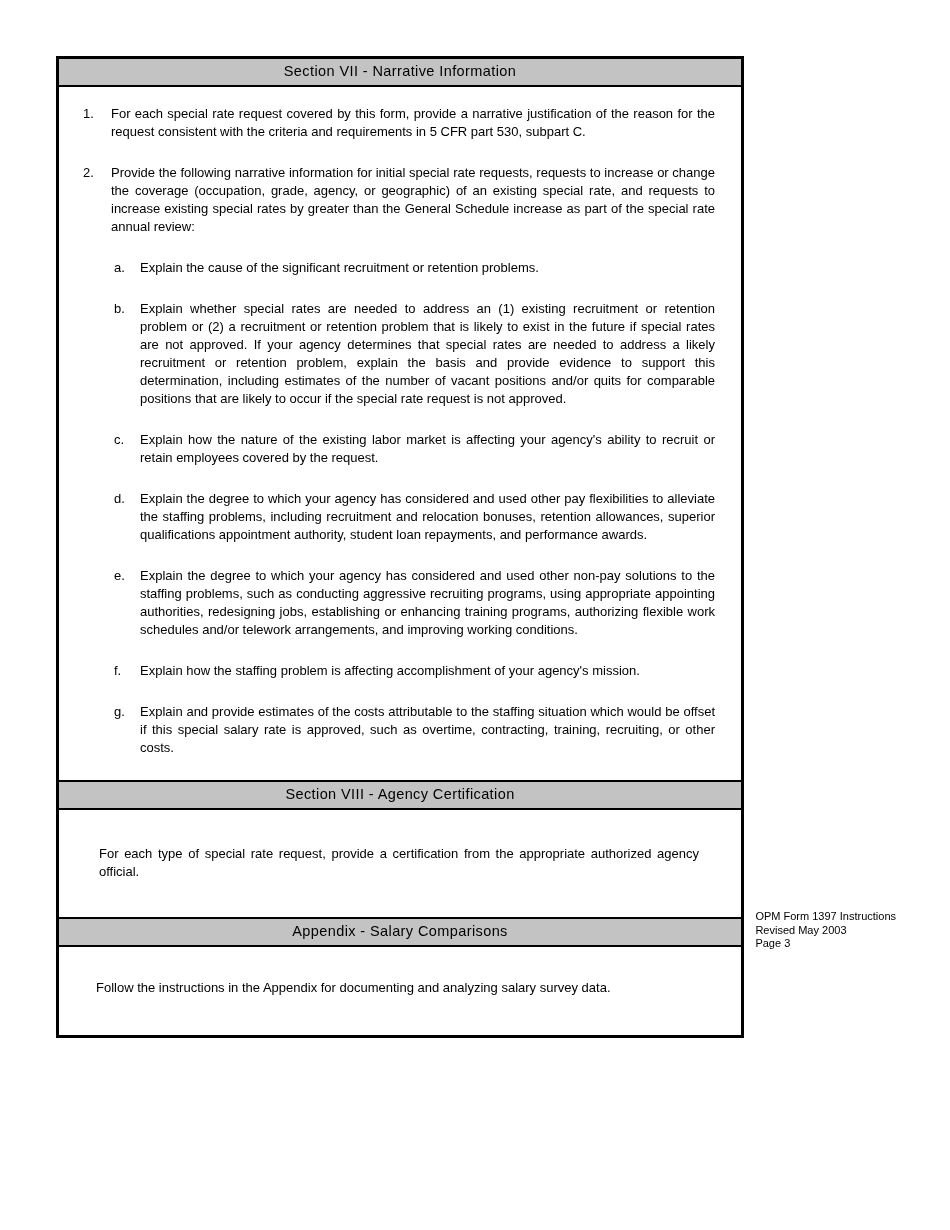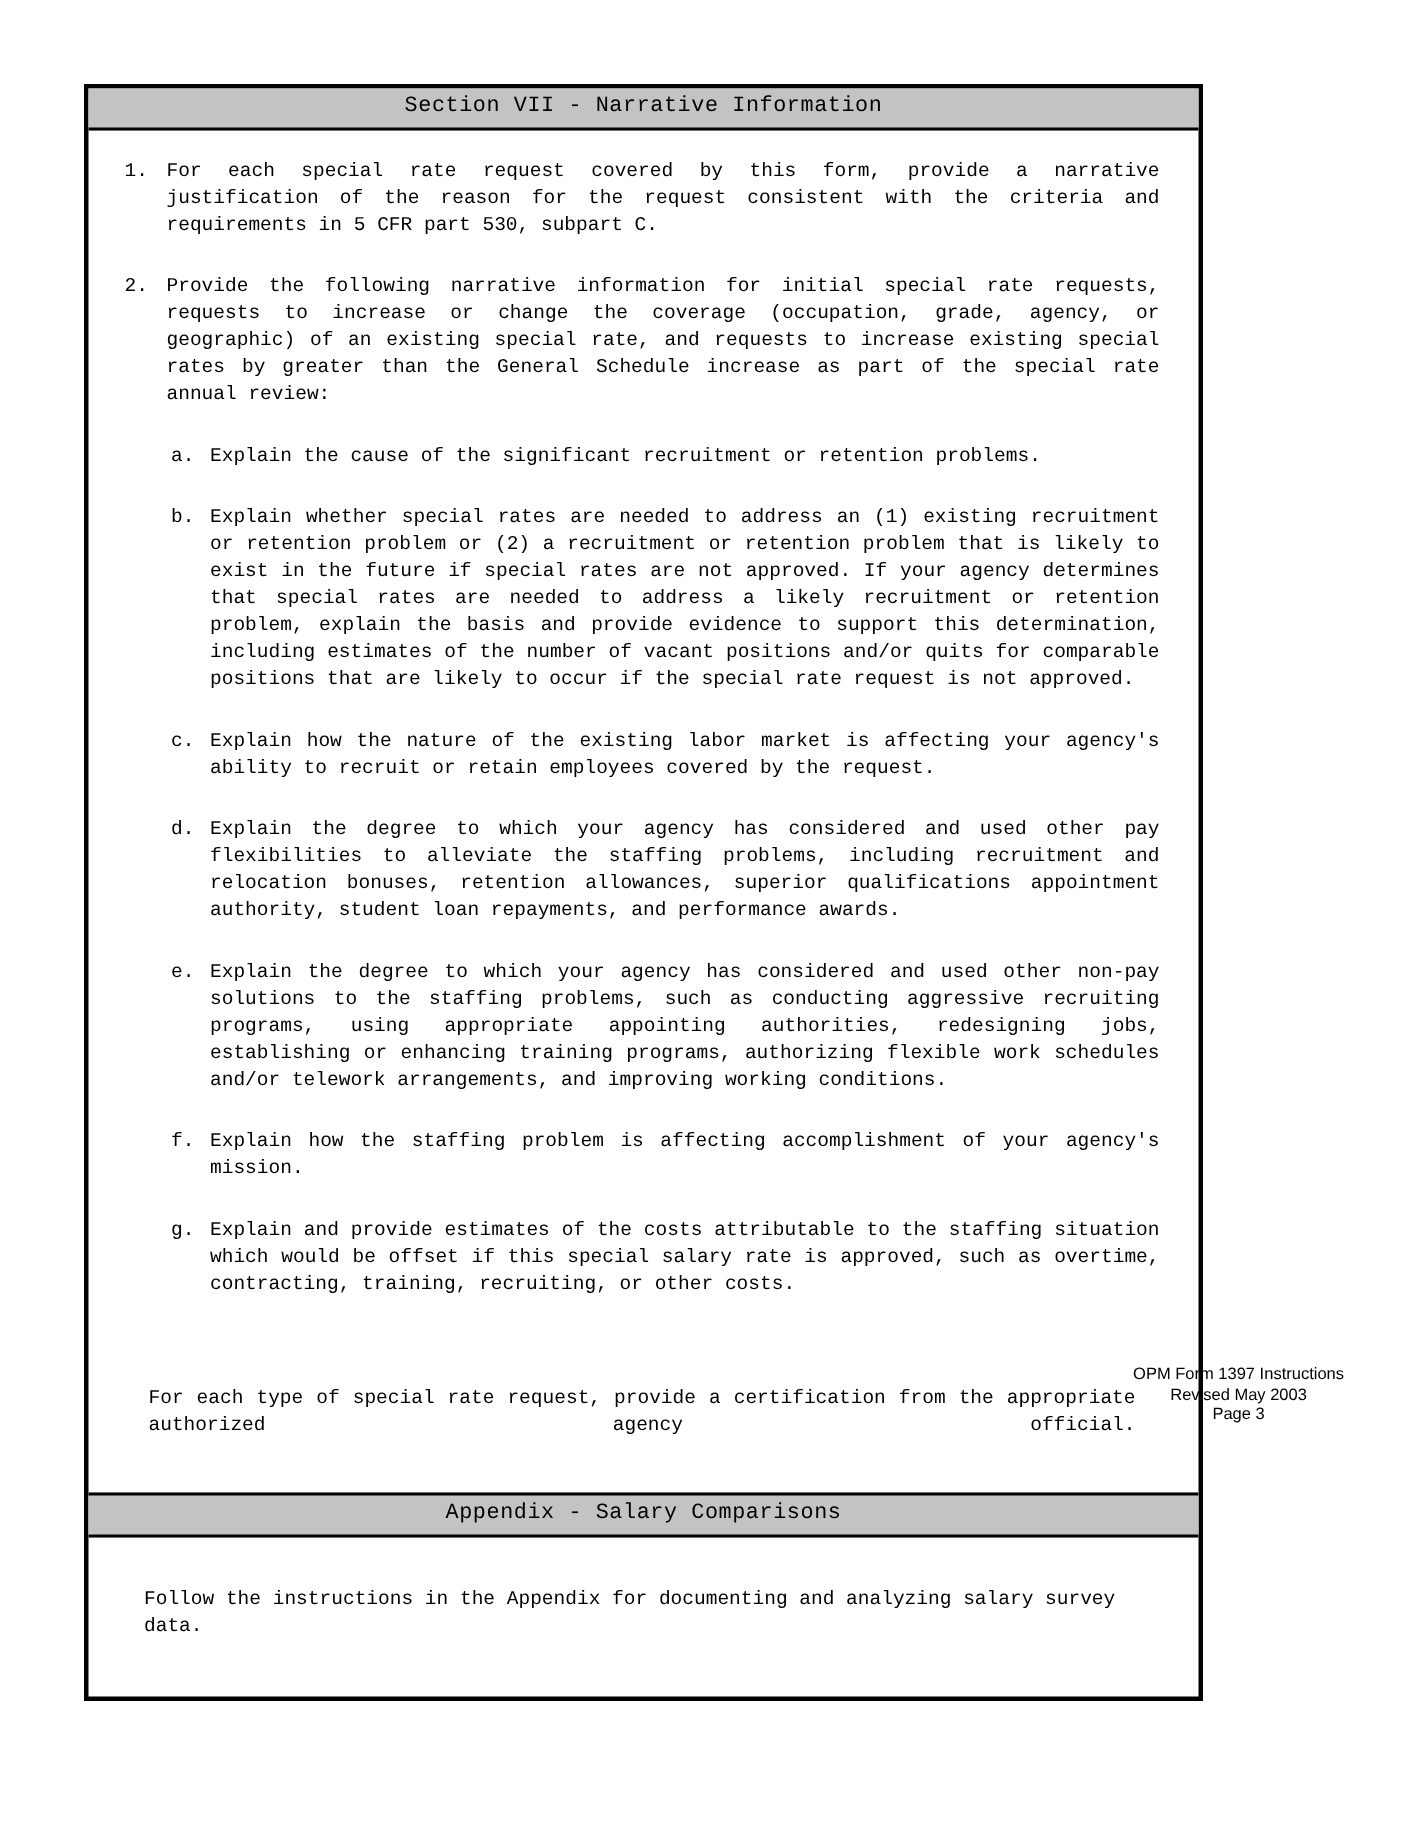--- a/index.html
+++ b/index.html
@@ -13,25 +13,24 @@
     position: relative;
     width: 950px;
     height: 1230px;
     background: #ffffff;
     overflow: hidden;
   }
   .form-box {
     position: absolute;
     left: 56px;
     top: 56px;
-    width: 746px;
+    width: 688px;
     box-sizing: border-box;
     border: 3px solid #000000;
     background: #ffffff;
-    font-family: Liberation Mono, monospace;
   }
   .section-header {
     background: #c3c3c3;
     border-bottom: 2px solid #000000;
     text-align: center;
     font-size: 14.5px;
     line-height: 17px;
     padding: 4px 0 5px 0;
     letter-spacing: 0.4px;
   }
@@ -76,21 +75,21 @@
   .appendix-body {
     font-size: 13px;
     line-height: 18px;
     padding: 19px 26px 25px 24px;
   }
   .appendix-body p { margin: 13px; }
   .page-footer {
     position: absolute;
     top: 910px;
     right: 54px;
-    text-align: center;
+    text-align: left;
     font-size: 11px;
     line-height: 13.5px;
   }
 </style>
 </head>
 <body>
 
 <div class="page">
   <div class="form-box">
 
@@ -134,20 +133,23 @@
           <span class="num">f.</span>
           <p>Explain how the staffing problem is affecting accomplishment of your agency's mission.</p>
         </div>
         <div class="item">
           <span class="num">g.</span>
           <p>Explain and provide estimates of the costs attributable to the staffing situation which would be offset if this special salary rate is approved, such as overtime, contracting, training, recruiting, or other costs.</p>
         </div>
       </div>
     </div>
 
+    <div class="section-header mid">
+      <span>Section VIII - Agency Certification</span>
+    </div>
     <div class="cert-body">
       <p>For each type of special rate request, provide a certification from the appropriate authorized agency official.</p>
     </div>
 
     <div class="section-header mid">
       <span>Appendix - Salary Comparisons</span>
     </div>
     <div class="appendix-body">
       <p>Follow the instructions in the Appendix for documenting and analyzing salary survey data.</p>
     </div>

